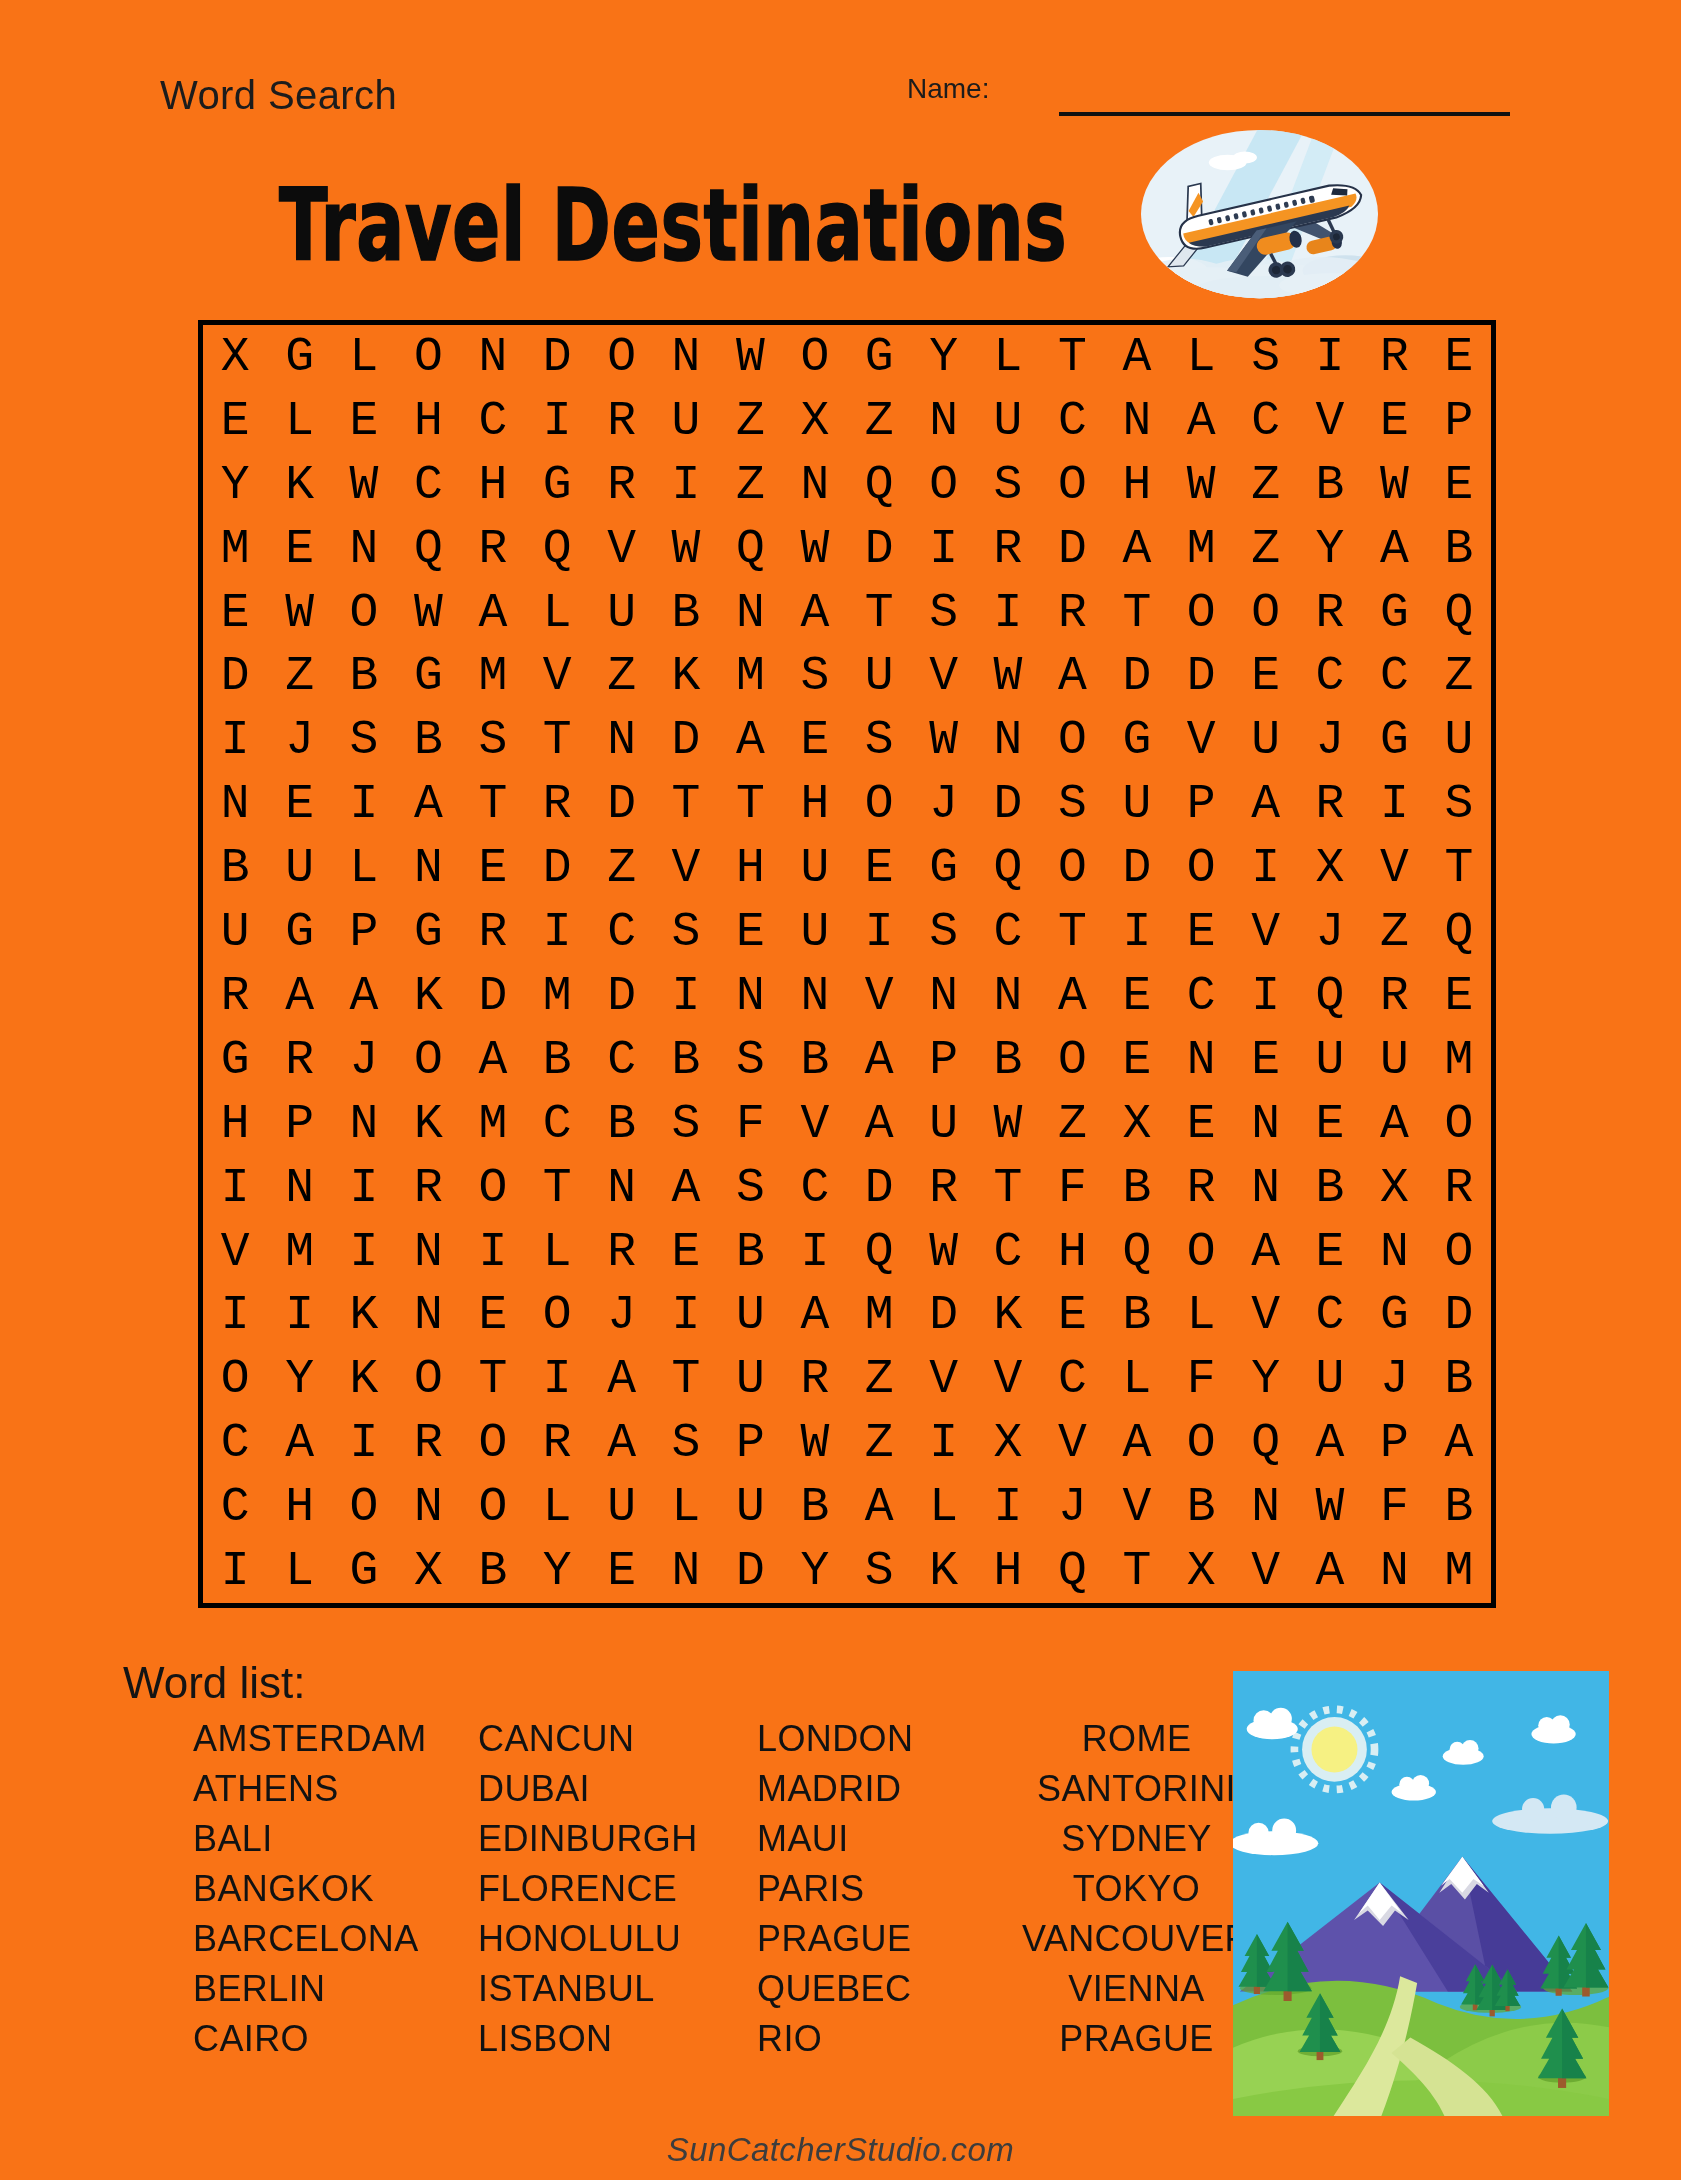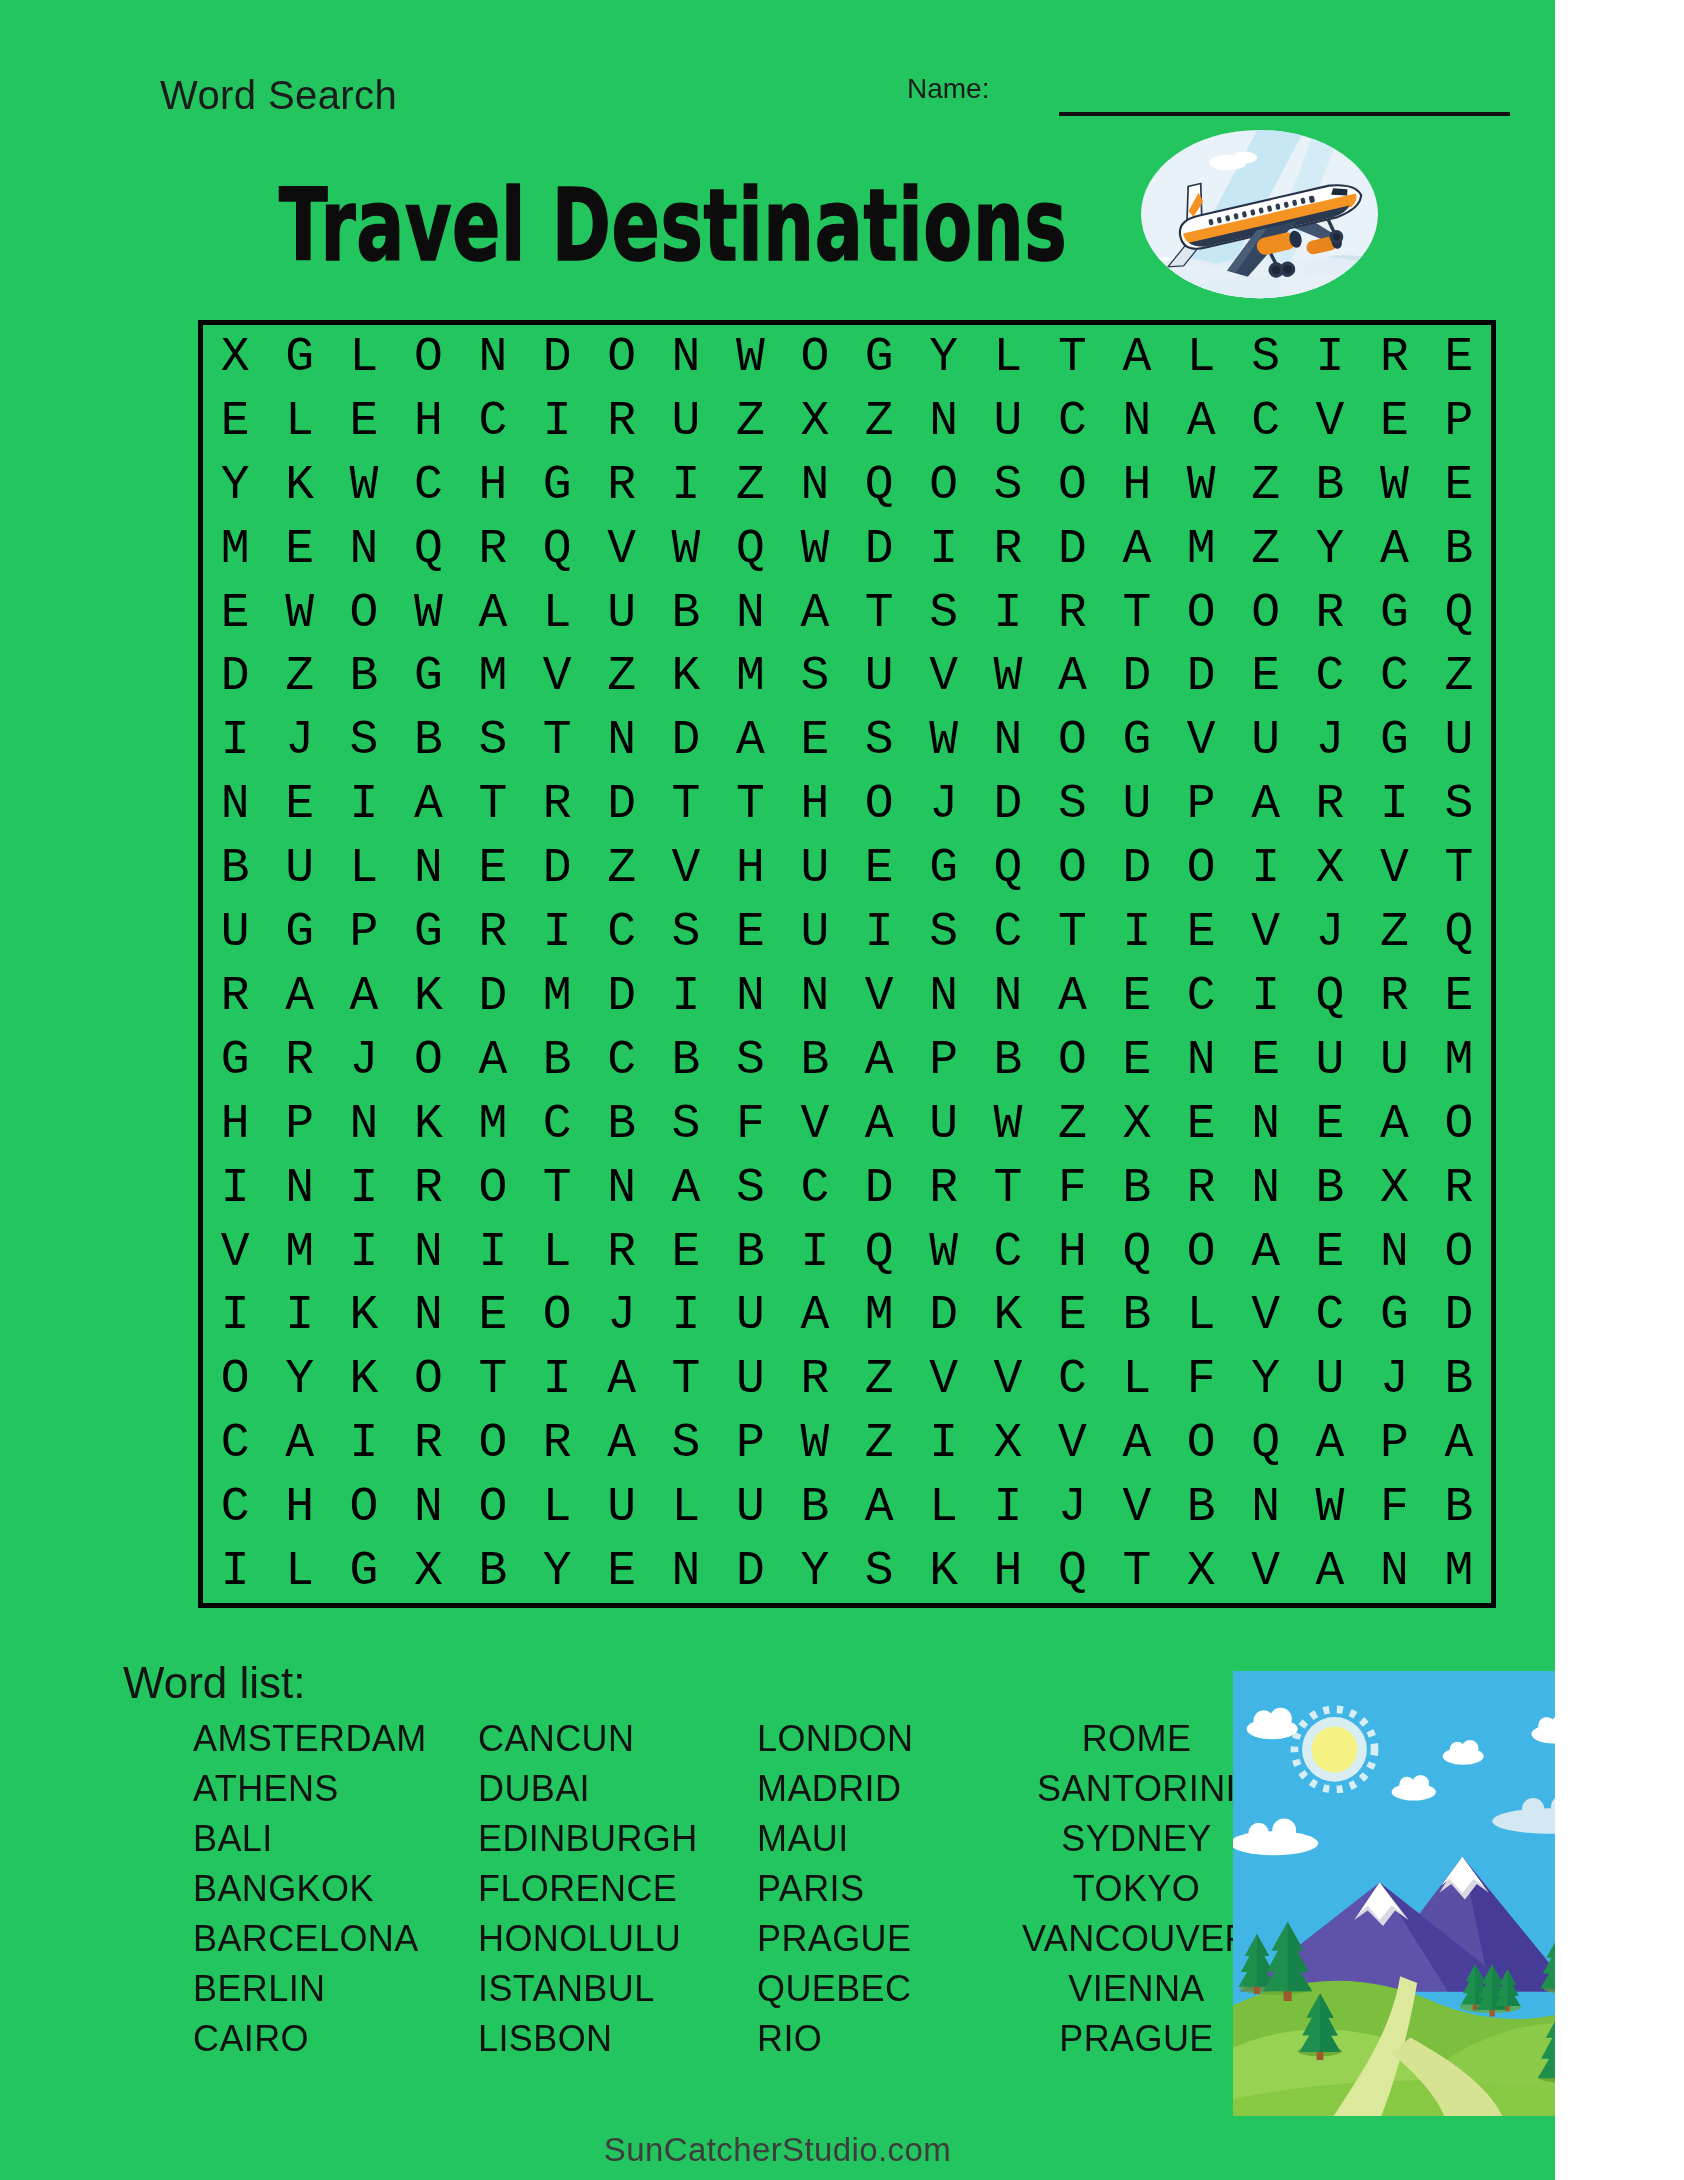--- a/index.html
+++ b/index.html
@@ -1,16 +1,16 @@
 <!DOCTYPE html>
 <html style="font-size:13.6px"><head>
 <meta charset="utf-8">
 <style>
   html,body{margin:0;padding:0;background:#ffffff;}
-  .page{position:relative;width:1555px;height:2181px;background:#22c55e;overflow:hidden;
+  .page{position:relative;width:1681px;height:2181px;background:#f97316;overflow:hidden;
         font-family:"Liberation Sans",sans-serif;color:#1a1a1a;}
 
   .ws-label{position:absolute;left:160px;top:73px;font-size:40px;letter-spacing:0.4px;color:#1c1c1c;}
   .name-label{position:absolute;left:907px;top:73px;font-size:28px;color:#1c1c1c;}
   .name-line{position:absolute;left:1059px;top:112px;width:451px;height:0;border-bottom:4.3px solid #111;}
 
   .title{position:absolute;left:279px;top:174px;font-family:"DejaVu Sans",sans-serif;
          font-weight:bold;font-size:99px;line-height:104px;color:#0c0c0c;white-space:nowrap;
          transform:scaleX(.72);transform-origin:left center;letter-spacing:0.9px;
          -webkit-text-stroke:1.7px #0c0c0c;}
@@ -24,21 +24,21 @@
         font-family:"Liberation Mono",monospace;font-size:48px;color:#000;}
 
   .wl-heading{position:absolute;left:123px;top:1658px;font-size:44px;color:#141414;}
   .wl-col{position:absolute;top:1714px;font-size:36px;color:#121212;letter-spacing:0.4px;margin-left:33px;}
   .wl-col-1{left:160px;} .wl-col-2{left:445px;} .wl-col-3{left:724px;} .wl-col-4{left:989px;text-align:center;}
   .wl-item{height:50px;line-height:50px;white-space:nowrap;}
 
   .landscape-svg{position:absolute;left:1233px;top:1671px;width:376px;height:445px;}
 
   .footer{position:absolute;left:0;width:100%;top:2131px;text-align:center;
-          font-size:33px;color:#3d3d3d;letter-spacing:0.4px;}
+          font-size:33px;color:#3d3d3d;letter-spacing:0.4px;font-style:italic;}
 </style>
 </head>
 <body>
 
 <div class="page">
 
   <div class="ws-label">Word Search</div>
   <div class="name-label">Name:</div>
   <div class="name-line"></div>
 

